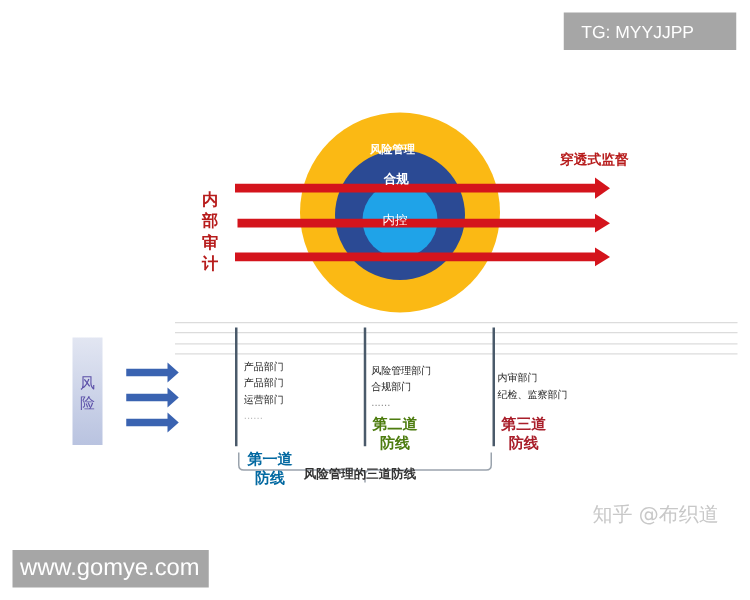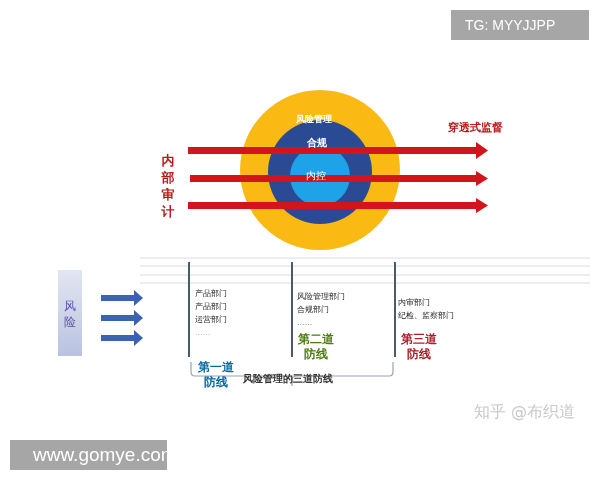--- a/index.html
+++ b/index.html
@@ -1,20 +1,20 @@
 <!DOCTYPE html>
 <html><head>
 <meta charset="utf-8">
 <style>
   html,body{margin:0;padding:0;}
   body{width:600px;height:480px;background:#ffffff;position:relative;overflow:hidden;font-family:"DejaVu Sans","Liberation Sans",sans-serif;}
   .abs{position:absolute;}
   .wm{position:absolute;background:#a6a6a6;color:#ffffff;font-family:"Liberation Sans","DejaVu Sans",sans-serif;}
   .wm-top{left:451px;top:10px;width:138px;height:30px;font-size:14px;line-height:30px;padding-left:14px;box-sizing:border-box;}
-  .wm-bottom{left:10px;top:440px;width:157px;height:30px;font-size:19px;line-height:30px;padding-left:23px;box-sizing:border-box;}
+  .wm-bottom{left:10px;top:440px;width:157px;height:30px;font-size:19px;line-height:30px;padding-left:6px;box-sizing:border-box;}
   .vtext{position:absolute;color:#b71c1c;font-size:13px;font-weight:bold;line-height:17px;width:16px;text-align:center;}
   .svgwrap{position:absolute;left:0;top:0;width:600px;height:480px;}
   .label{position:absolute;font-size:8px;color:#222;line-height:13px;white-space:nowrap;}
   .defense{position:absolute;font-size:12px;font-weight:bold;line-height:15px;text-align:center;}
   .caption{position:absolute;font-size:10px;color:#333;font-weight:bold;}
   .zhihu{position:absolute;color:#c8c8c8;font-size:16px;margin-top:32px;}
 </style>
 </head>
 <body>
 

